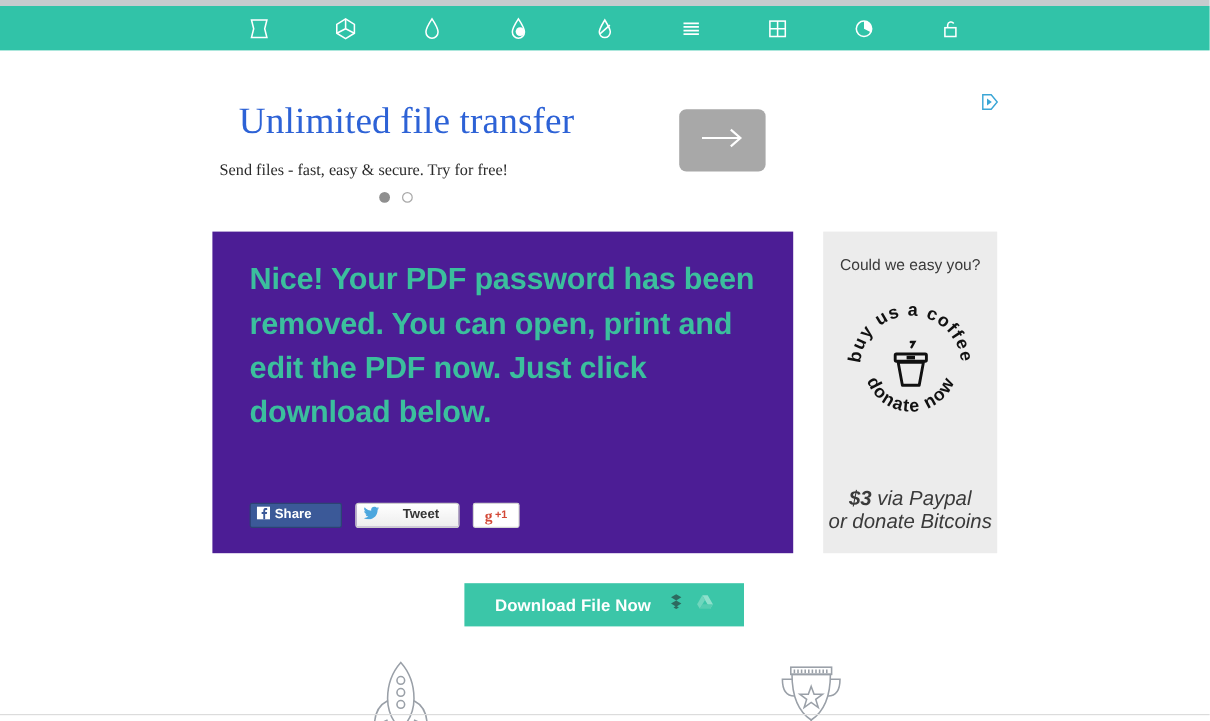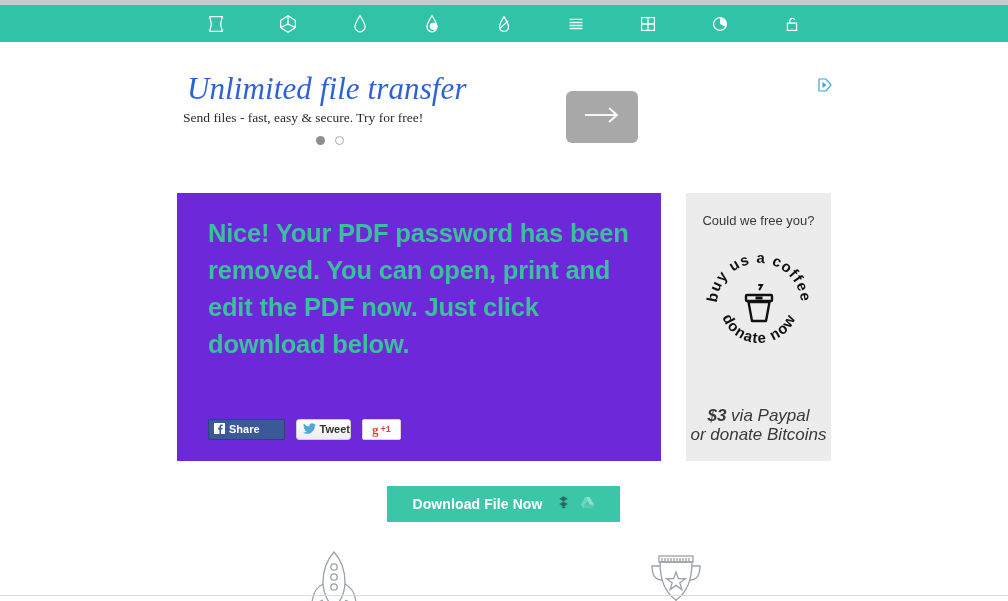--- a/index.html
+++ b/index.html
@@ -53,24 +53,23 @@
     top: 68px;
     left: 183px;
     width: 650px;
     height: 100px;
   }
   .ad-title {
     font-family: "Liberation Serif", serif;
     font-size: 31px;
     color: #2d62d6;
     line-height: 1.1;
-    margin: 4px;
+    margin: 16px;
     letter-spacing: 0.1px;
     white-space: nowrap;
-    font-style: italic;
   }
   .ad-sub {
     font-family: "Liberation Serif", serif;
     font-size: 13.5px;
     color: #2b2b2b;
     white-space: nowrap;
   }
   .ad-dots {
     margin-top: 10px;
     margin-left: 133px;
@@ -109,21 +108,21 @@
     cursor: pointer;
   }
 
   
   .result-panel {
     position: absolute;
     left: 177px;
     top: 193px;
     width: 484px;
     height: 268px;
-    background: #6d28d9;
+    background: #4c1d95;
   }
   .result-msg {
     position: absolute;
     left: 31px;
     top: 22px;
     width: 424px;
     font-size: 25.5px;
     font-weight: bold;
     line-height: 37px;
     color: #3bbf9d;
@@ -145,28 +144,28 @@
     border-radius: 2px;
     color: #ffffff;
     font-size: 11px;
     font-weight: bold;
     padding: 3px 24px 3px 5px;
     height: 13px;
     line-height: 13px;
     cursor: pointer;
   }
   .btn-tw {
-    display: flex; align-items: center; gap: 4px;
+    display: flex; align-items: center; gap: 20px;
     background: linear-gradient(#ffffff, #ededed);
     border: 1px solid #cccccc;
     border-radius: 3px;
     color: #333333;
     font-size: 11px;
     font-weight: bold;
-    padding: 3px 0 3px 6px;
+    padding: 3px 16px 3px 6px;
     height: 13px;
     line-height: 13px;
     cursor: pointer;
   }
   .btn-gp {
     display: flex; align-items: center; gap: 2px;
     background: #ffffff;
     border: 1px solid #d4d4d4;
     border-radius: 2px;
     padding: 3px 9px;
@@ -410,21 +409,21 @@
       <span class="gp-g">g</span>
       <span class="gp-1">+1</span>
     </div>
 
   </div>
 
 
 </div>
 
 <div class="donate-panel">
-  <div class="donate-q">Could we free you?</div>
+  <div class="donate-q">Could we easy you?</div>
 
   <div class="coffee-badge">
     <svg width="110" height="110" viewBox="0 0 110 110">
       <defs>
         <path id="arcTop" d="M 13 60 A 42 42 0 0 1 97 60"></path>
         <path id="arcBottom" d="M 16 59 A 39 39 0 0 0 94 59"></path>
       </defs>
       <text font-family="'Liberation Sans', sans-serif" font-size="15" font-weight="bold" fill="#111111" letter-spacing="1.2">
         <textPath href="#arcTop" startOffset="50%" text-anchor="middle">buy us a coffee</textPath>
       </text>

